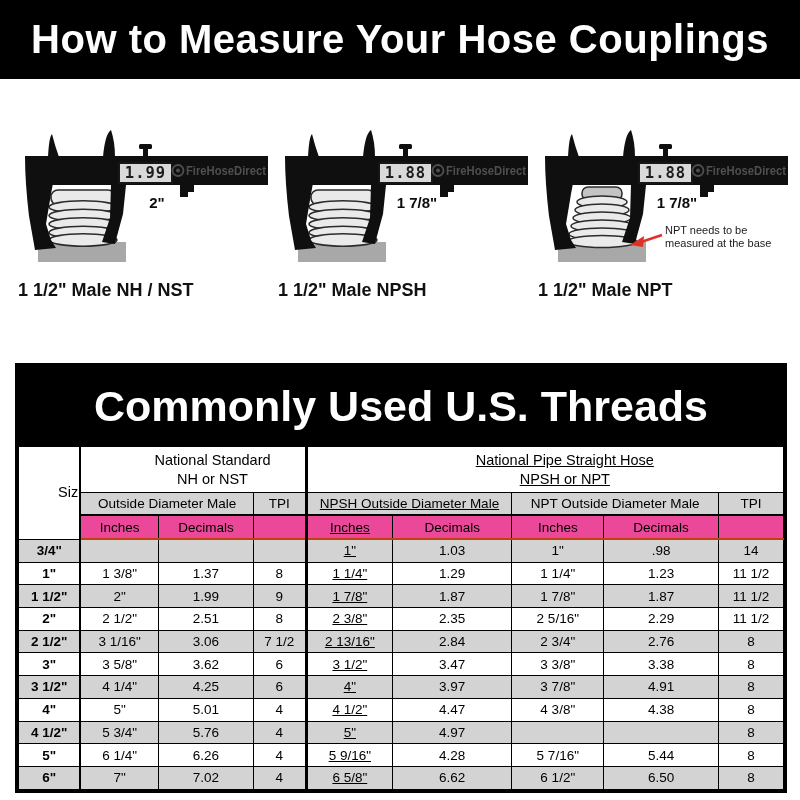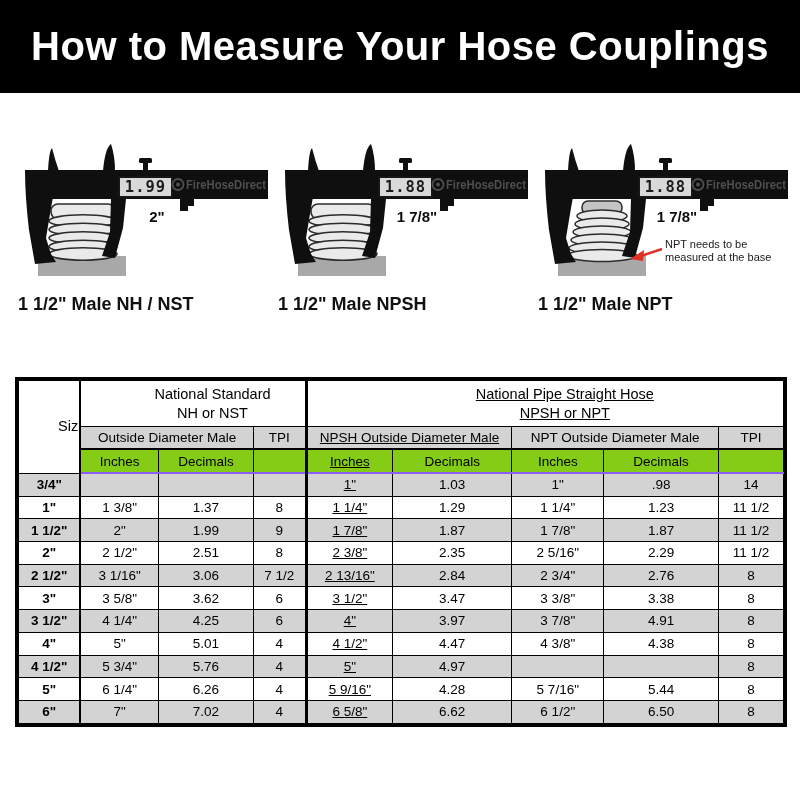--- a/index.html
+++ b/index.html
@@ -1,37 +1,37 @@
 <!DOCTYPE html>
 <html style="--black: #000000; --row-gray: #d3d3d3; --brand-gray: #4f4f4f;"><head>
 <meta charset="utf-8">
 <style>
   html,body{margin:0;padding:0;width:800px;height:800px;background:#fff;
     font-family:"Liberation Sans",sans-serif;overflow:hidden;}
-  .title-bar{height:93px;background:var(--black,#000);display:flex;align-items:center;justify-content:center;}
+  .title-bar{height:79px;background:var(--black,#000);display:flex;align-items:center;justify-content:center;}
   .title-bar h1{margin:0;color:#fff;font-size:40px;font-weight:bold;letter-spacing:.5px;white-space:nowrap;}
   
   .calipers{display:flex;margin-top:45px;padding-left:18px;}
   .cal-col{width:260px;flex:0 0 260px;}
   .caption{font-size:18px;font-weight:bold;color:#111;margin-top:4px;white-space:nowrap;}
   .lcd{font-family:"DejaVu Sans Mono",monospace;font-weight:bold;font-size:15.5px;fill:#1c1c1c;letter-spacing:1px;text-anchor:middle;}
   .brand-txt{font-weight:bold;font-size:13px;fill:var(--brand-gray,#4f4f4f);}
   .mlabel{font-weight:bold;font-size:15px;fill:#0c0c0c;text-anchor:middle;}
   .note-txt{font-size:11px;fill:#1a1a1a;}
   
   .table-wrap{margin:62px 13px 0 15px;border:3px solid #000;}
   .table-title{background:var(--black,#000);color:#fff;height:80px;display:flex;align-items:center;justify-content:center;
     font-size:43px;font-weight:bold;white-space:nowrap;}
   table{width:100%;border-collapse:collapse;table-layout:fixed;}
   th,td{border:1px solid #000;text-align:center;vertical-align:middle;padding:0;
     font-size:13.5px;font-weight:normal;color:#000;overflow:hidden;white-space:nowrap;}
   th.size-head{font-weight:normal;font-size:14px;}
   tr.group-row th{height:45px;font-size:14.5px;line-height:1.3;background:#fff;padding-left:39px;}
   tr.gray-row th{height:21px;background:var(--row-gray,#d3d3d3);border-bottom:2px solid #000;font-size:13.5px;}
-  tr.unit-row th{height:22px;background:#84cc16;border-bottom:2px solid #8b5cf6;}
+  tr.unit-row th{height:22px;background:#ec4899;border-bottom:2px solid #c2410c;}
   tbody td{height:21.7px;}
   tbody tr.gray td{background:var(--row-gray,#d3d3d3);}
   td.size-col{font-weight:bold;border-right:2px solid #000;}
   th.size-head{border-right:2px solid #000;}
   .sep{border-left:3px solid #000 !important;text-decoration:underline;}
 </style>
 </head>
 <body>
 
 <div class="page">
@@ -137,20 +137,21 @@
     <g>
       <text class="note-txt" x="127" y="110">NPT needs to be</text>
       <text class="note-txt" x="127" y="123">measured at the base</text>
       <path d="M124,111 L103,118" stroke="#e03127" stroke-width="2.4" fill="none"></path>
       <polygon points="92,121 106,112 105,123" fill="#e03127"></polygon>
     </g>
   </svg><div class="caption">1 1/2" Male NPT</div></div>
     </section>
 
   <section class="table-wrap">
+    <div class="table-title">Commonly Used U.S. Threads</div>
     <table>
       <colgroup>
         <col style="width:8.1%">
           <col style="width:10.2%">
           <col style="width:12.4%">
         <col style="width:6.9%">
           <col style="width:11.3%">
           <col style="width:15.6%">
         <col style="width:12.0%">
           <col style="width:15.0%">

